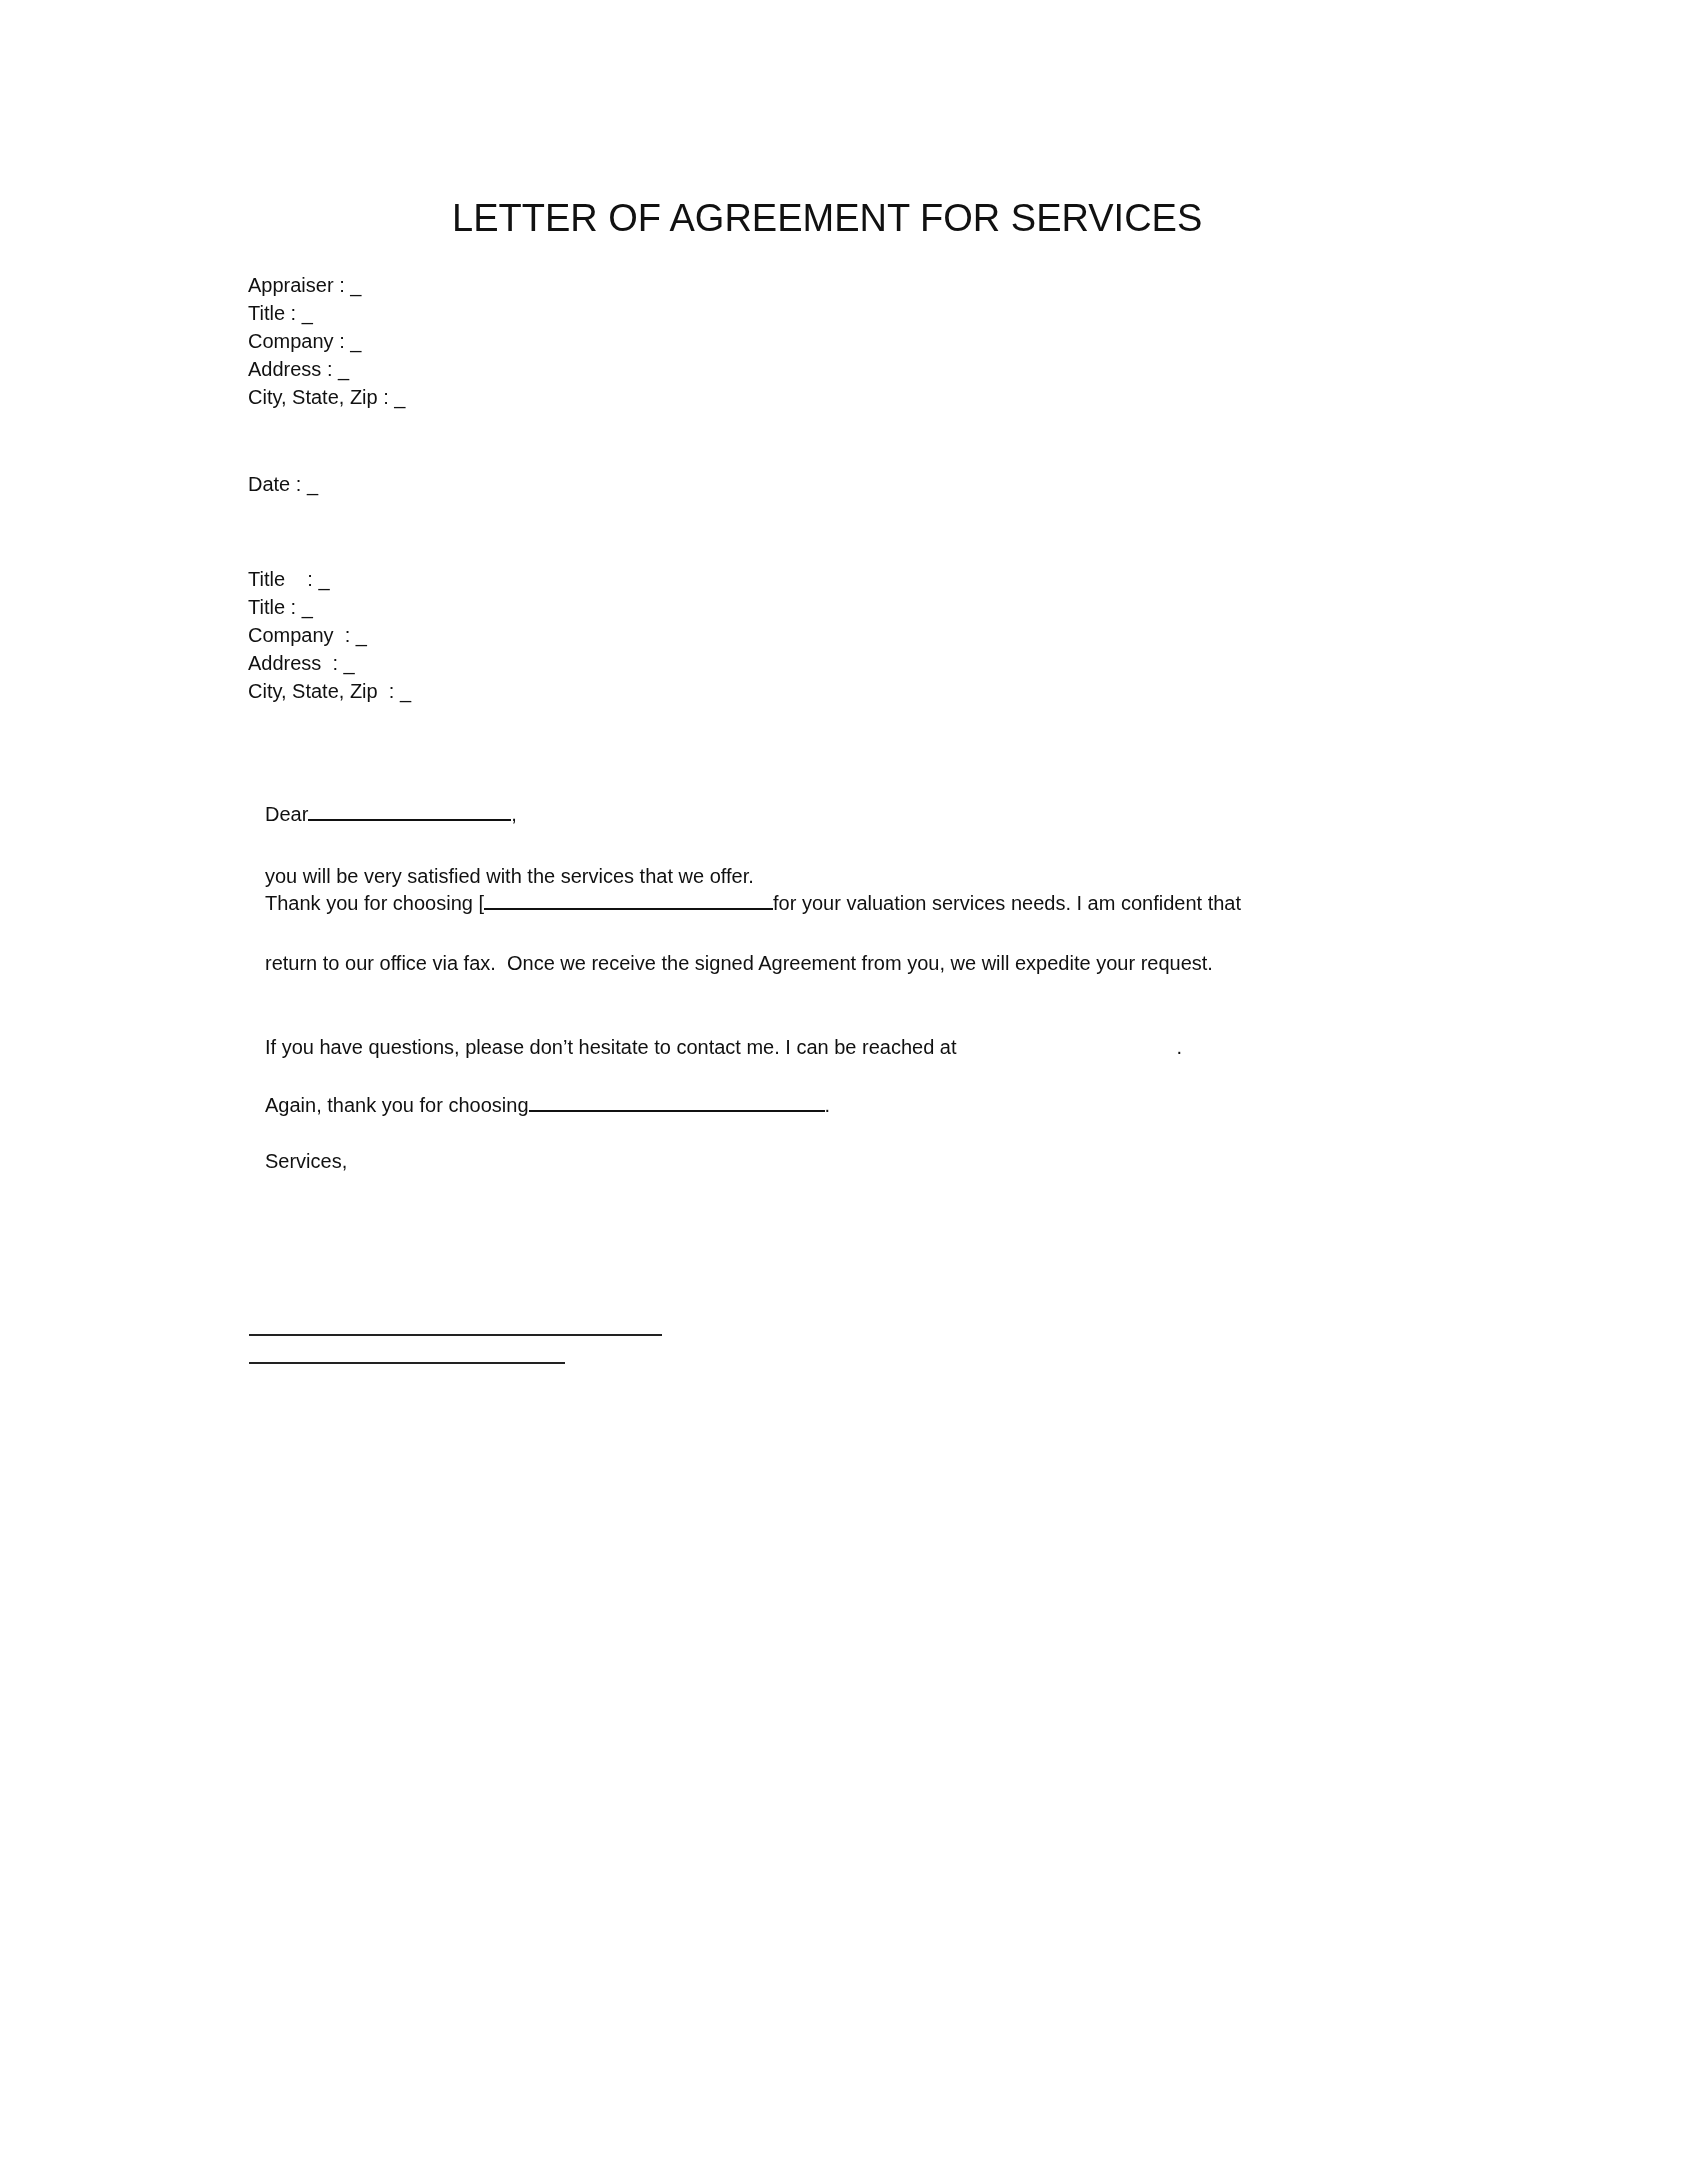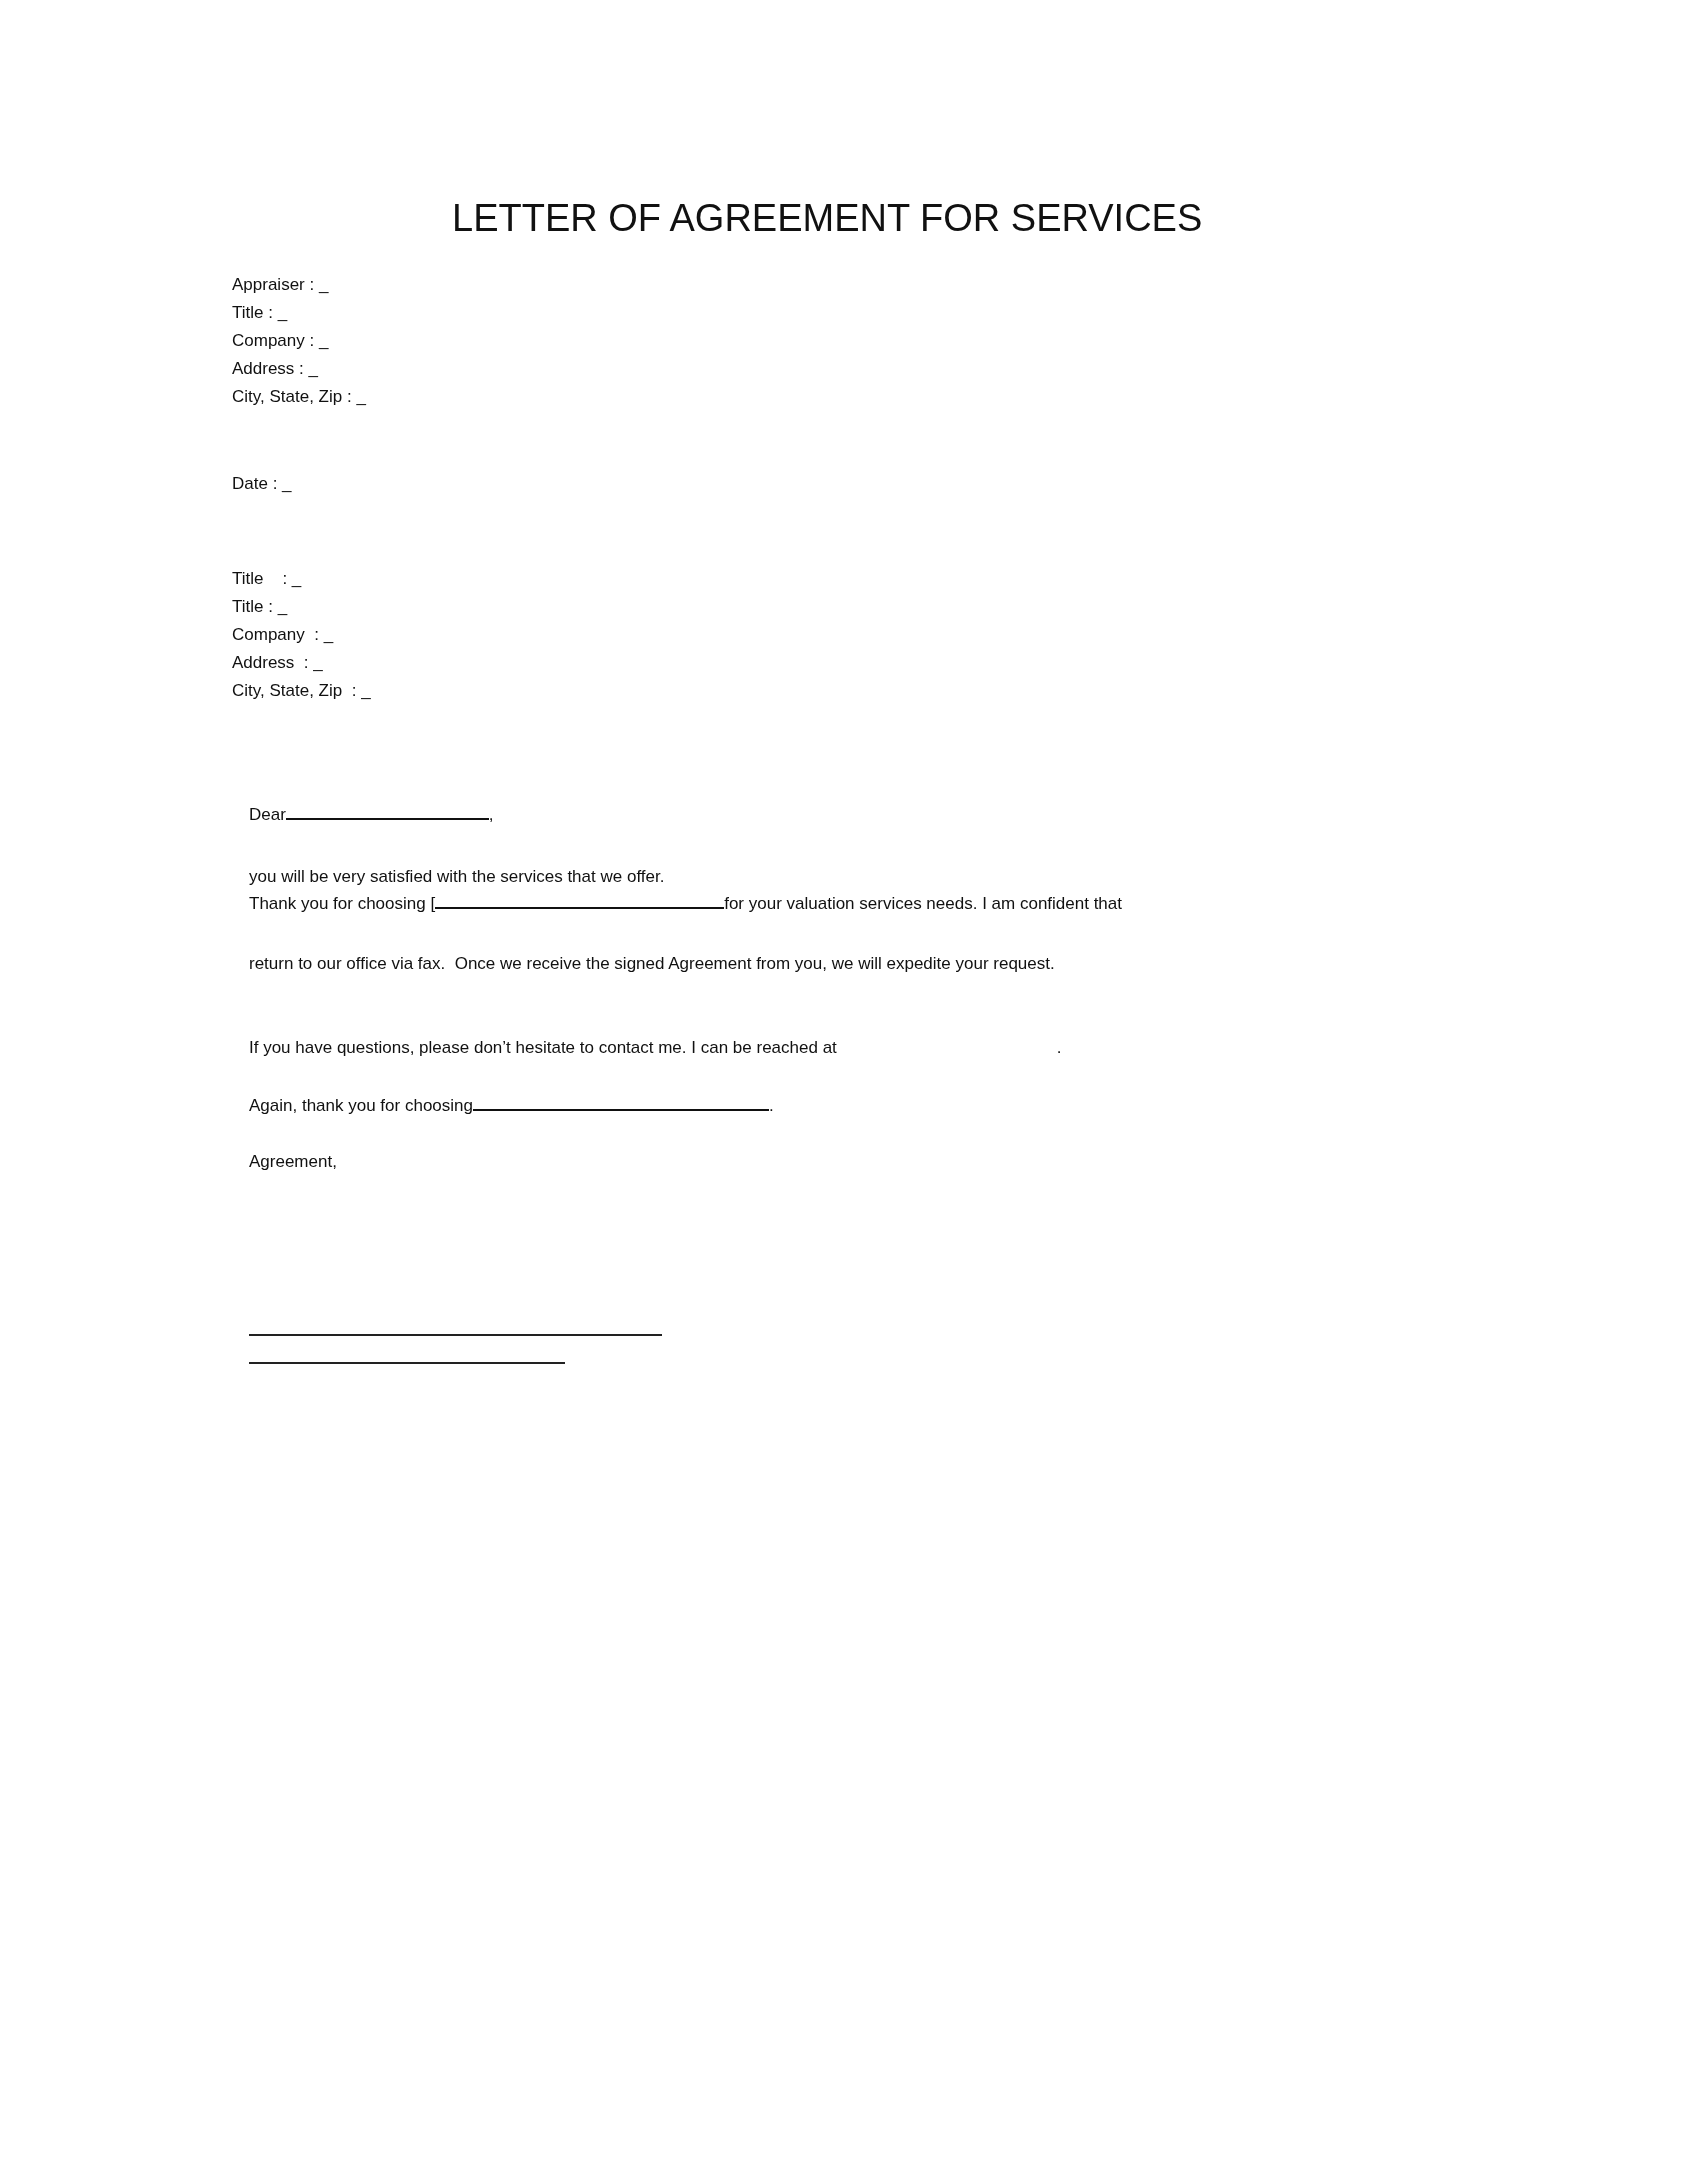--- a/index.html
+++ b/index.html
@@ -29,22 +29,22 @@
       text-align: left;
       padding-left: 452px;
       box-sizing: border-box;
       font-size: 38px;
       line-height: 46px;
       white-space: nowrap;
       letter-spacing: 0;
     }
     .block {
       position: absolute;
-      left: 232px;
-      font-size: 17px;
+      left: 248px;
+      font-size: 20px;
       white-space: nowrap;
     }
     .fields {
       line-height: 28px;
     }
     .fields .row { display: block; height: 28px; }
     .body-line { display: block; line-height: 27px; height: 27px; margin-left: 17px; }
     .blank {
       display: inline-block;
       border-bottom: 2px solid #111111;
@@ -105,20 +105,20 @@
 
   <div class="block" style="top:1034px;text-align:right;">
     <span class="body-line"><span>If you have questions, please don’t hesitate to contact me. I can be reached at</span><span class="gap" style="width:220px;"></span><span>.</span></span>
   </div>
 
   <div class="block" style="top:1092px;">
     <span class="body-line"><span>Again, thank you for choosing</span><span class="blank" style="width:296px;"></span><span>.</span></span>
   </div>
 
   <div class="block" style="top:1148px;">
-    <span class="body-line">Agreement,</span>
+    <span class="body-line">Services,</span>
   </div>
 
   <div class="sigline" style="top:1334px; width:413px;"></div>
   <div class="sigline" style="top:1362px; width:316px;"></div>
 
 </div>
 
 
 </body></html>

